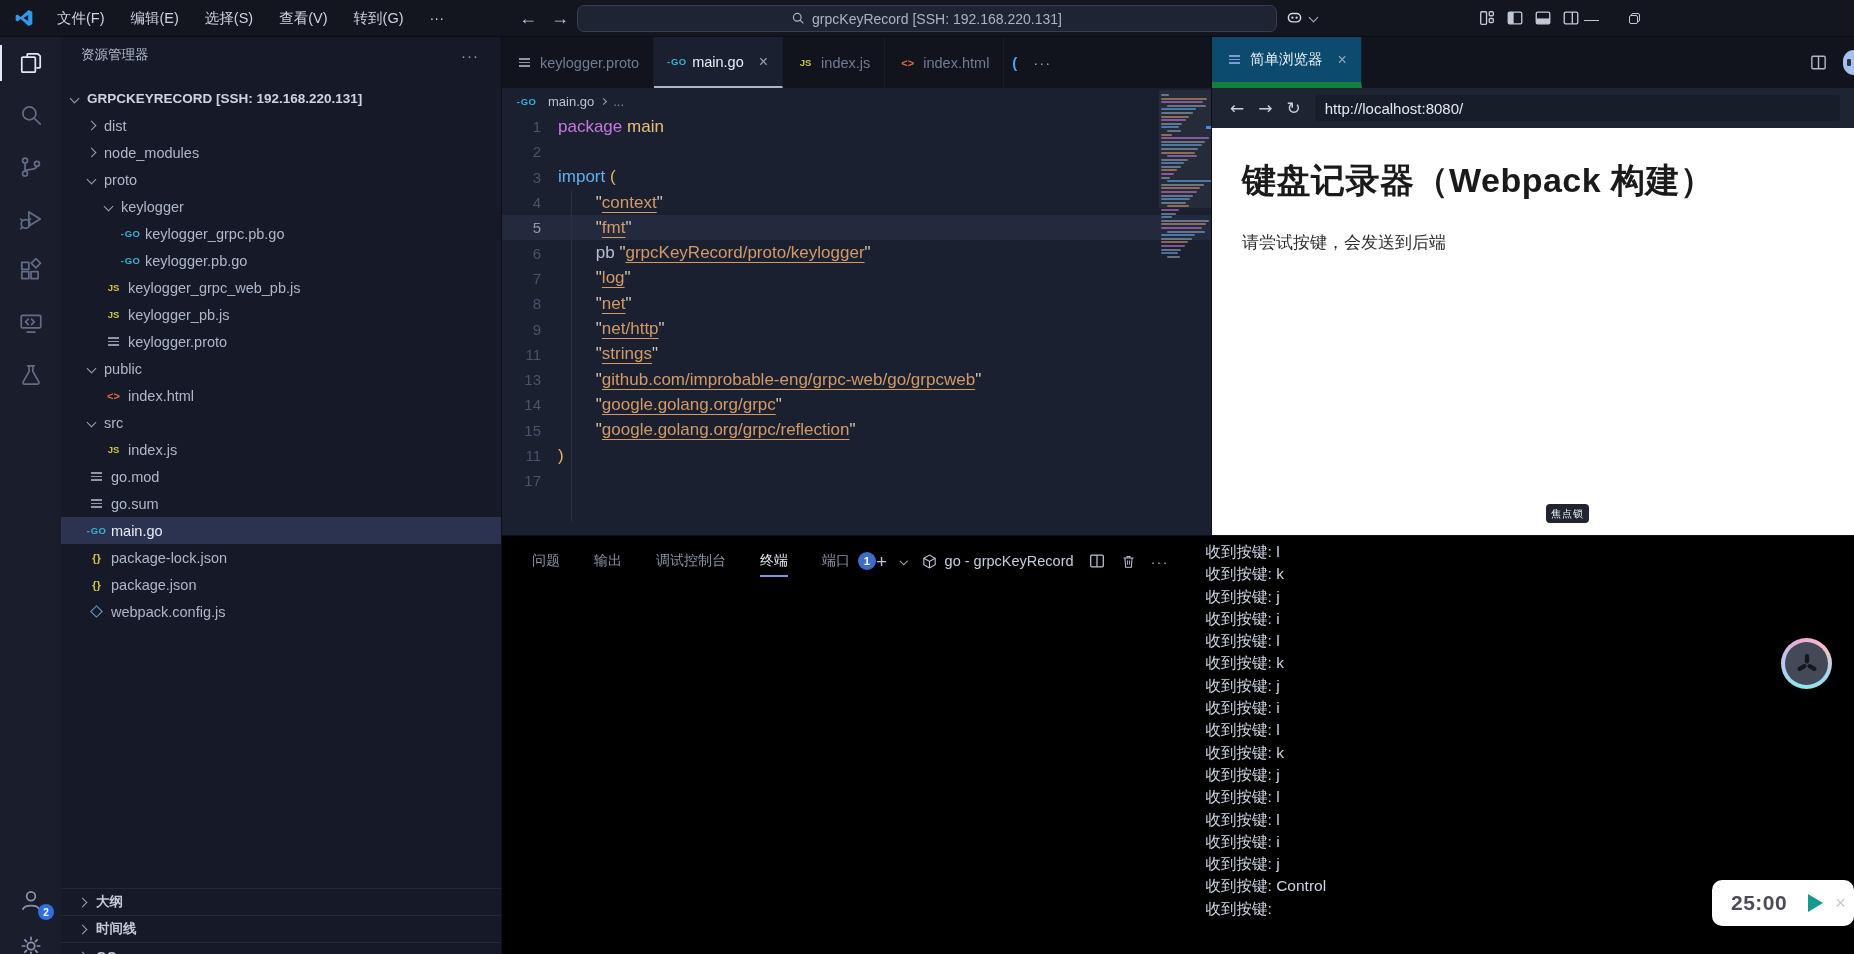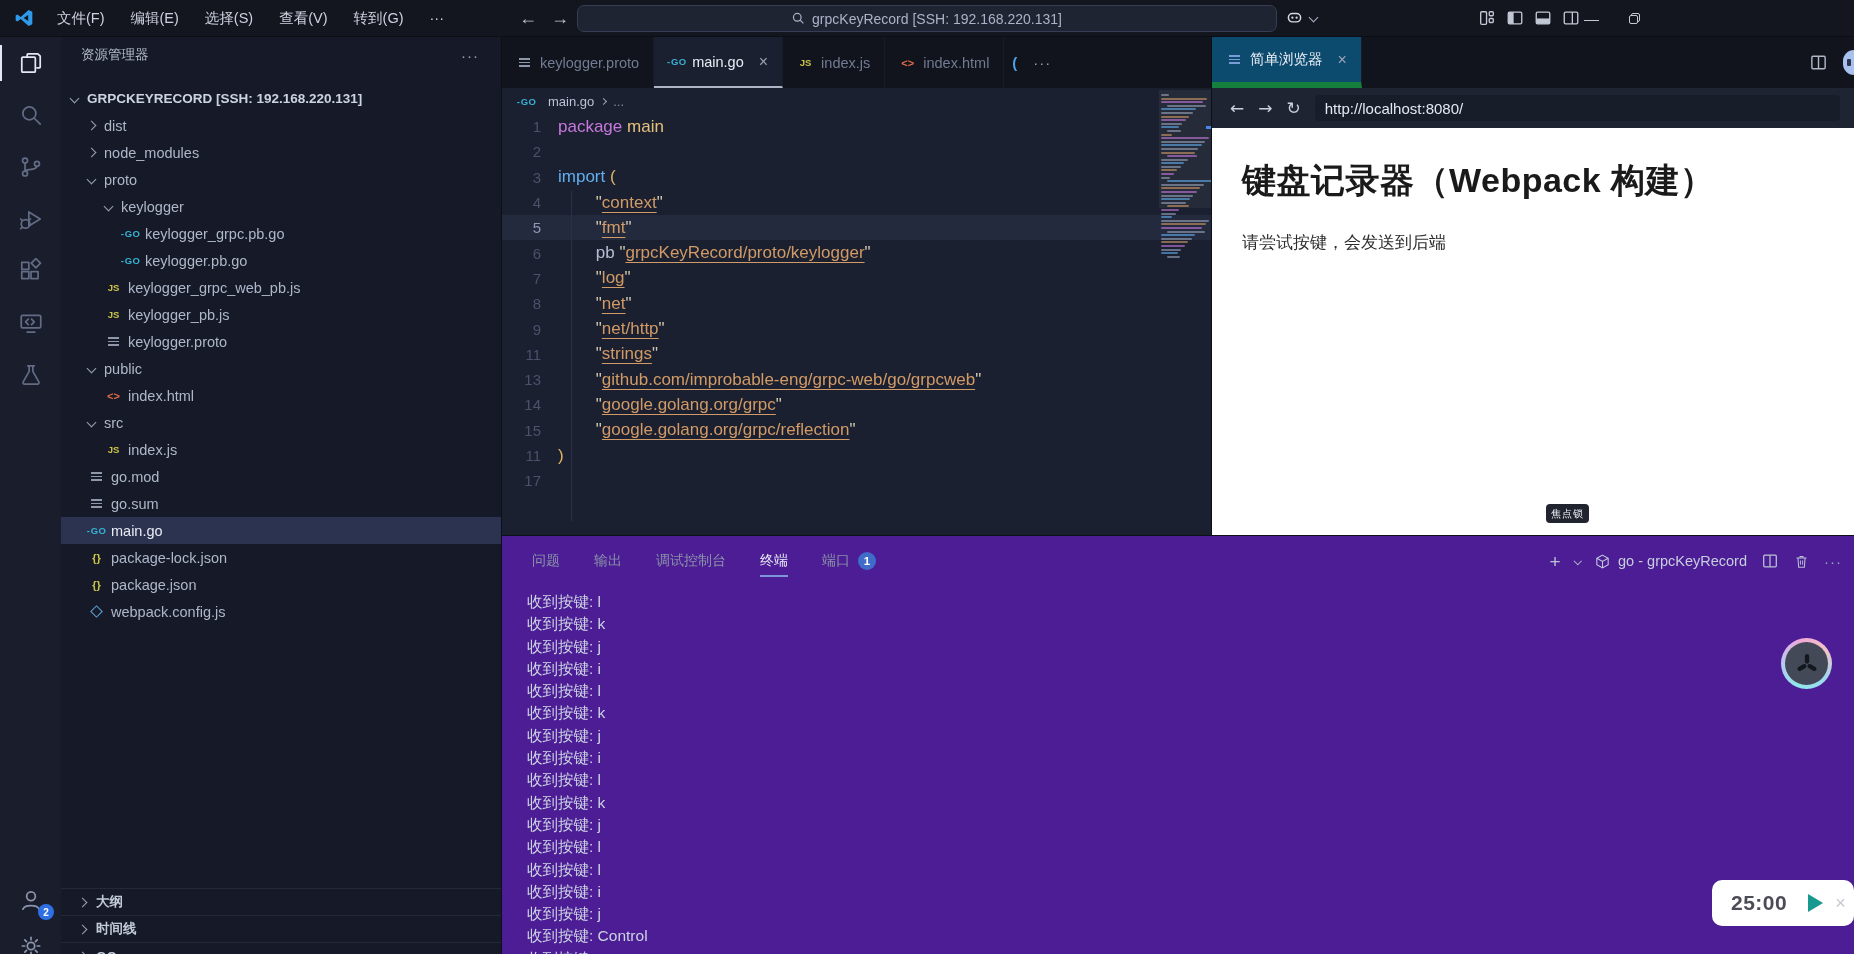--- a/index.html
+++ b/index.html
@@ -92,21 +92,21 @@
   
   .browser-group{flex:1;display:flex;flex-direction:column;border-left:1px solid #0c0f16;min-width:0;position:relative}
   .browser-nav{height:40px;background:#1f2433;display:flex;align-items:center;gap:14px;padding:0 14px 0 18px;flex:none}
   .bnav-ic{font-size:17px;color:#c9d0dd;font-family:"DejaVu Sans",sans-serif}
   .urlfield{flex:1;height:26px;background:#181d2a;border-radius:4px;display:flex;align-items:center;padding-left:10px;font-size:15px;color:#e3e8f2}
   .browser-content{position:relative;flex:1;background:#ffffff;color:#1a1a1a;padding:30px 30px 0 30px;overflow:hidden}
   .browser-content h1{font-size:34px;font-weight:700;letter-spacing:.5px}
   .browser-content p{font-size:17px;color:#2d2d2d;margin-top:27px}
   .focus-badge{position:absolute;left:334px;bottom:12px;background:#20242f;color:#f2f4f8;font-size:10px;padding:2.5px 5px;border-radius:4px;letter-spacing:1px}
   
-  .panel{flex:1;background:#4c1d95;border-top:1px solid #0d1017;display:flex;flex-direction:column;min-height:0}
+  .panel{flex:1;background:#000000;border-top:1px solid #0d1017;display:flex;flex-direction:row;min-height:0}
   .panel-tabbar{height:50px;display:flex;align-items:center;flex:none}
   .ptabs{display:flex;align-items:center;gap:34px;margin-left:30px}
   .ptab{position:relative;font-size:14px;color:#8b93a8;display:flex;align-items:center;gap:8px;height:50px}
   .ptab.active{color:#e6eaf2}
   .ptab.active::after{content:"";position:absolute;left:0;right:0;bottom:9px;height:2px;background:#7d95d9}
   .pbadge{min-width:18px;height:18px;border-radius:10px;background:#3f6cc9;color:#fff;font-size:11.5px;font-weight:700;display:flex;align-items:center;justify-content:center}
   .panel-actions{margin-left:auto;display:flex;align-items:center;gap:14px;margin-right:12px;color:#b9c2d4}
   .pa-plus{font-size:19px;line-height:1}
   .panel-actions .chev{border-color:#b9c2d4;width:5.5px;height:5.5px}
   .session{display:flex;align-items:center;gap:7px;font-size:14.5px;color:#c6cede}

